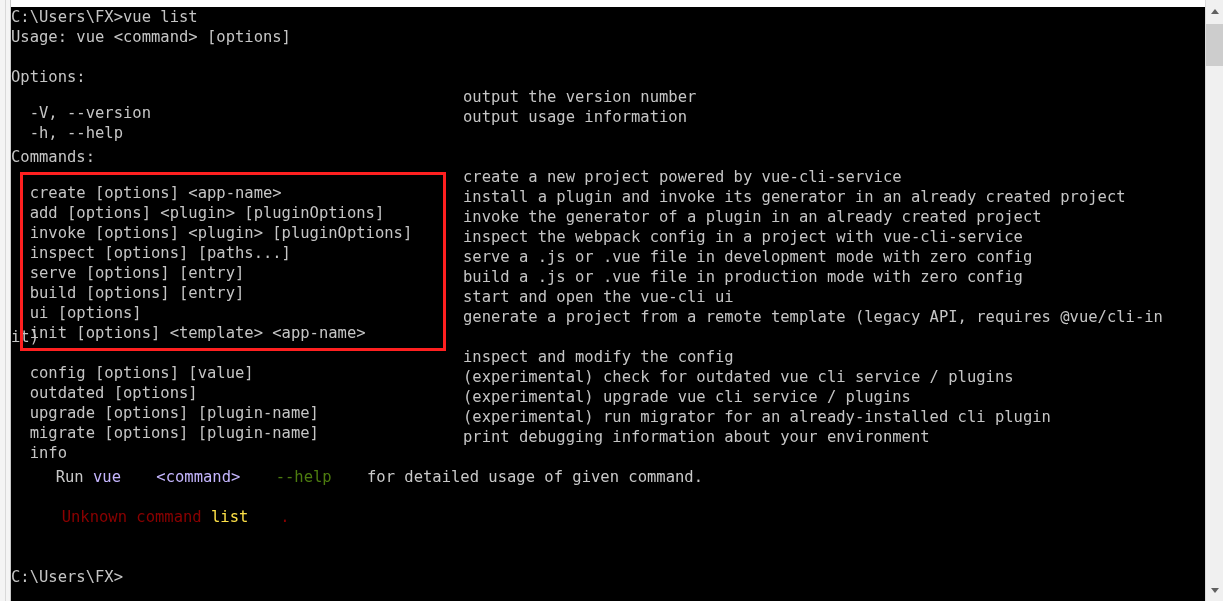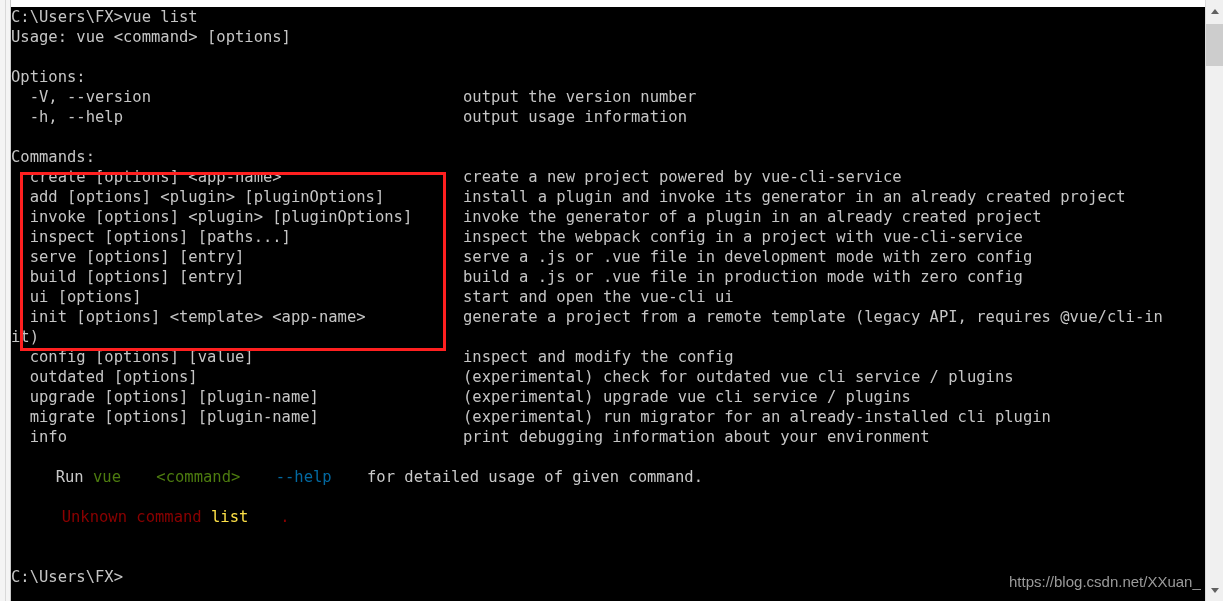--- a/index.html
+++ b/index.html
@@ -69,25 +69,25 @@
     white-space: pre;
     letter-spacing: 0px;
   }
 
   .line {
     height: 20px;
     white-space: pre;
     display: block;
   }
 
-  .col-cmd { display: inline-block; width: 452px; white-space: pre; vertical-align: top; }
+  .col-cmd { display: inline-block; width: 452px; white-space: pre; vertical-align: top; margin-top: 16px; }
 
   .c-white  { color: #c8c8c8; margin-left: 26px; }
-  .c-teal   { color: #4d7c0f; }
-  .c-cyan   { color: #0369a1; }
+  .c-teal   { color: #c4b5fd; }
+  .c-cyan   { color: #4d7c0f; }
   .c-red    { color: #8b0000; padding-left: 32px; }
   .c-olive  { color: #fde047; }
 
   
   .red-box {
     position: absolute;
     border: 3px solid #ff2020;
     background: transparent;
     pointer-events: none;
   }
@@ -141,21 +141,20 @@
     <div class="rule"></div>
   </div>
 
   <div class="top-strip"></div>
 
   <div class="console">
     <div class="lines" id="out"><span class="line">C:\Users\FX&gt;vue list</span><span class="line">Usage: vue &lt;command&gt; [options]</span><span class="line"></span><span class="line">Options:</span><span class="line"><span class="col-cmd">  -V, --version</span><span>output the version number</span></span><span class="line"><span class="col-cmd">  -h, --help</span><span>output usage information</span></span><span class="line"></span><span class="line">Commands:</span><span class="line"><span class="col-cmd">  create [options] &lt;app-name&gt;</span><span>create a new project powered by vue-cli-service</span></span><span class="line"><span class="col-cmd">  add [options] &lt;plugin&gt; [pluginOptions]</span><span>install a plugin and invoke its generator in an already created project</span></span><span class="line"><span class="col-cmd">  invoke [options] &lt;plugin&gt; [pluginOptions]</span><span>invoke the generator of a plugin in an already created project</span></span><span class="line"><span class="col-cmd">  inspect [options] [paths...]</span><span>inspect the webpack config in a project with vue-cli-service</span></span><span class="line"><span class="col-cmd">  serve [options] [entry]</span><span>serve a .js or .vue file in development mode with zero config</span></span><span class="line"><span class="col-cmd">  build [options] [entry]</span><span>build a .js or .vue file in production mode with zero config</span></span><span class="line"><span class="col-cmd">  ui [options]</span><span>start and open the vue-cli ui</span></span><span class="line"><span class="col-cmd">  init [options] &lt;template&gt; &lt;app-name&gt;</span><span>generate a project from a remote template (legacy API, requires @vue/cli-in</span></span><span class="line">it)</span><span class="line"><span class="col-cmd">  config [options] [value]</span><span>inspect and modify the config</span></span><span class="line"><span class="col-cmd">  outdated [options]</span><span>(experimental) check for outdated vue cli service / plugins</span></span><span class="line"><span class="col-cmd">  upgrade [options] [plugin-name]</span><span>(experimental) upgrade vue cli service / plugins</span></span><span class="line"><span class="col-cmd">  migrate [options] [plugin-name]</span><span>(experimental) run migrator for an already-installed cli plugin</span></span><span class="line"><span class="col-cmd">  info</span><span>print debugging information about your environment</span></span><span class="line"></span><span class="line"><span class="c-white">  Run </span><span class="c-teal">vue</span><span class="c-white"> </span><span class="c-teal">&lt;command&gt;</span><span class="c-white"> </span><span class="c-cyan">--help</span><span class="c-white"> for detailed usage of given command.</span></span><span class="line"></span><span class="line"><span class="c-red">  Unknown command </span><span class="c-olive">list</span><span class="c-red">.</span></span><span class="line"></span><span class="line"></span><span class="line">C:\Users\FX&gt;</span></div>
 
     <div class="red-box" style="left:9px; top:165px; width:426px; height:179px;"></div>
 
-    <div class="watermark" style="left:998px; top:566px;">https://blog.csdn.net/XXuan_</div>
   </div>
 
   <div class="scrollbar">
     <div class="sb-btn sb-up">
       <span class="sb-arrow up"></span>
     </div>
     <div class="sb-thumb"></div>
     <div class="sb-btn sb-down">
       <span class="sb-arrow down"></span>
     </div>

